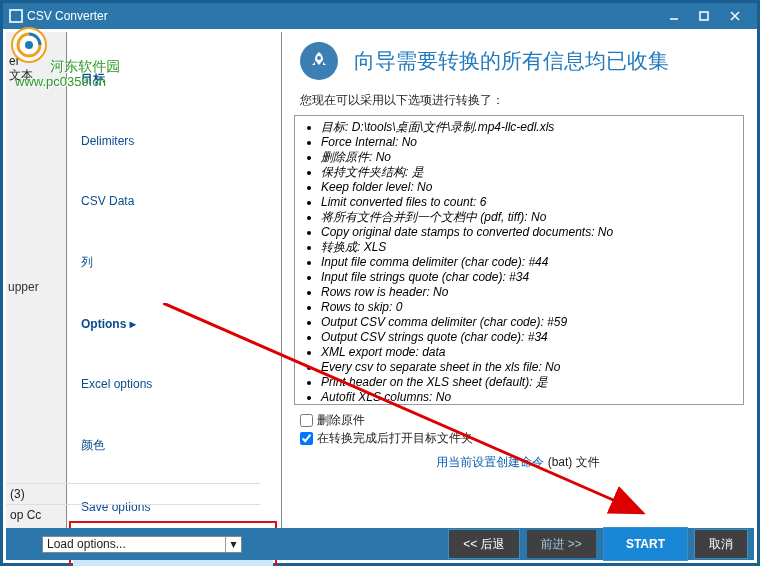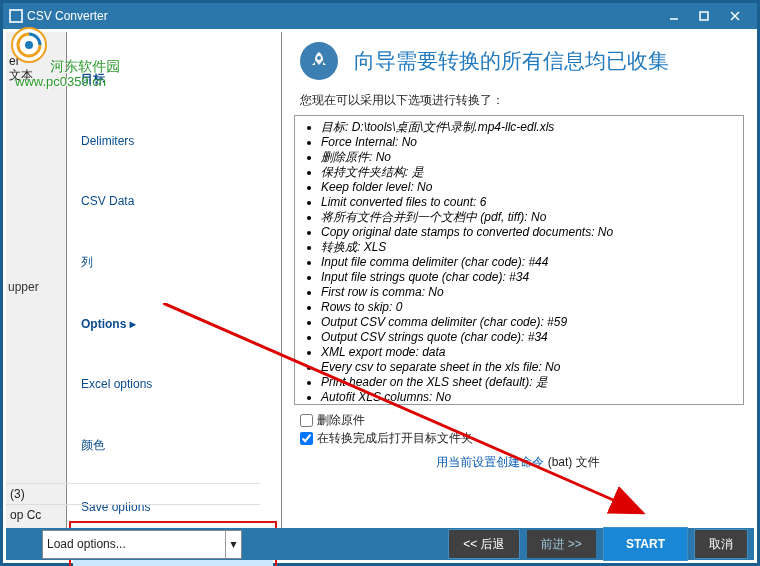--- a/index.html
+++ b/index.html
@@ -42,21 +42,21 @@
 .listbox li { padding: 0; font-style: italic; }
 
 .checks { padding: 6px 12px 2px 18px; font-size: 12px; color: #222; }
 .checks label { display: flex; align-items: center; gap: 4px; margin: 1px 0; }
 .checks input { width: 13px; height: 13px; }
 
 .cmdline { text-align: center; padding: 4px 0 6px 0; color: #0b5db4; font-size: 12px; }
 .cmdline span { color:#222; }
 
 .footer { position:absolute; left:3px; right:3px; bottom:3px; height: 32px; background: #2b77ac; display:flex; align-items:center; padding: 0 6px; gap: 6px; }
-.footer .loadopt { width: 200px; background: #fff; border: 1px solid #888; height: 29px; display:flex; align-items:center; justify-content:space-between; padding: 0 0 0 4px; font-size:11px; color:#222; margin-left: 30px; }
+.footer .loadopt { width: 200px; background: #fff; border: 1px solid #888; height: 17px; display:flex; align-items:center; justify-content:space-between; padding: 0 0 0 4px; font-size:11px; color:#222; margin-left: 30px; }
 .footer .loadopt .dd { width:16px; height:100%; display:flex; align-items:center; justify-content:center; border-left:1px solid #999; }
 .footer .spacer { flex: 1; }
 .footer .btn { height: 22px; background: #404040; border: 1px solid #3e8fc4; color: #fff; padding: 14px 14px; display:flex; align-items:center; font-size: 11px; }
 .footer .btn.start { background: #1a87d6; font-weight: bold; padding:16px 22px; }
 .footer .btn.fwd { color:#9fc6de; border-color:#2b77ac; }
 
 .arrow-svg { position: absolute; left: 160px; top: 300px; width: 540px; height: 240px; pointer-events: none; z-index: 30; }
 
 .bottom-left-stuff { position: absolute; left: 3px; bottom: 38px; width: 254px; font-size:11px; color:#222; }
 .bottom-left-stuff .row{ padding: 3px 6px 3px 4px; border-top: 1px solid #ddd; }
@@ -148,21 +148,21 @@
             <li>Force Internal: No</li>
             <li>删除原件: No</li>
             <li>保持文件夹结构: 是</li>
             <li>Keep folder level: No</li>
             <li>Limit converted files to count: 6</li>
             <li>将所有文件合并到一个文档中 (pdf, tiff): No</li>
             <li>Copy original date stamps to converted documents: No</li>
             <li>转换成: XLS</li>
             <li>Input file comma delimiter (char code): #44</li>
             <li>Input file strings quote (char code): #34</li>
-            <li>First row is comma: No</li>
+            <li>Rows row is header: No</li>
             <li>Rows to skip: 0</li>
             <li>Output CSV comma delimiter (char code): #59</li>
             <li>Output CSV strings quote (char code): #34</li>
             <li>XML export mode: data</li>
             <li>Every csv to separate sheet in the xls file: No</li>
             <li>Print header on the XLS sheet (default): 是</li>
             <li>Autofit XLS columns: No</li>
           </ul>
       </div>
 

